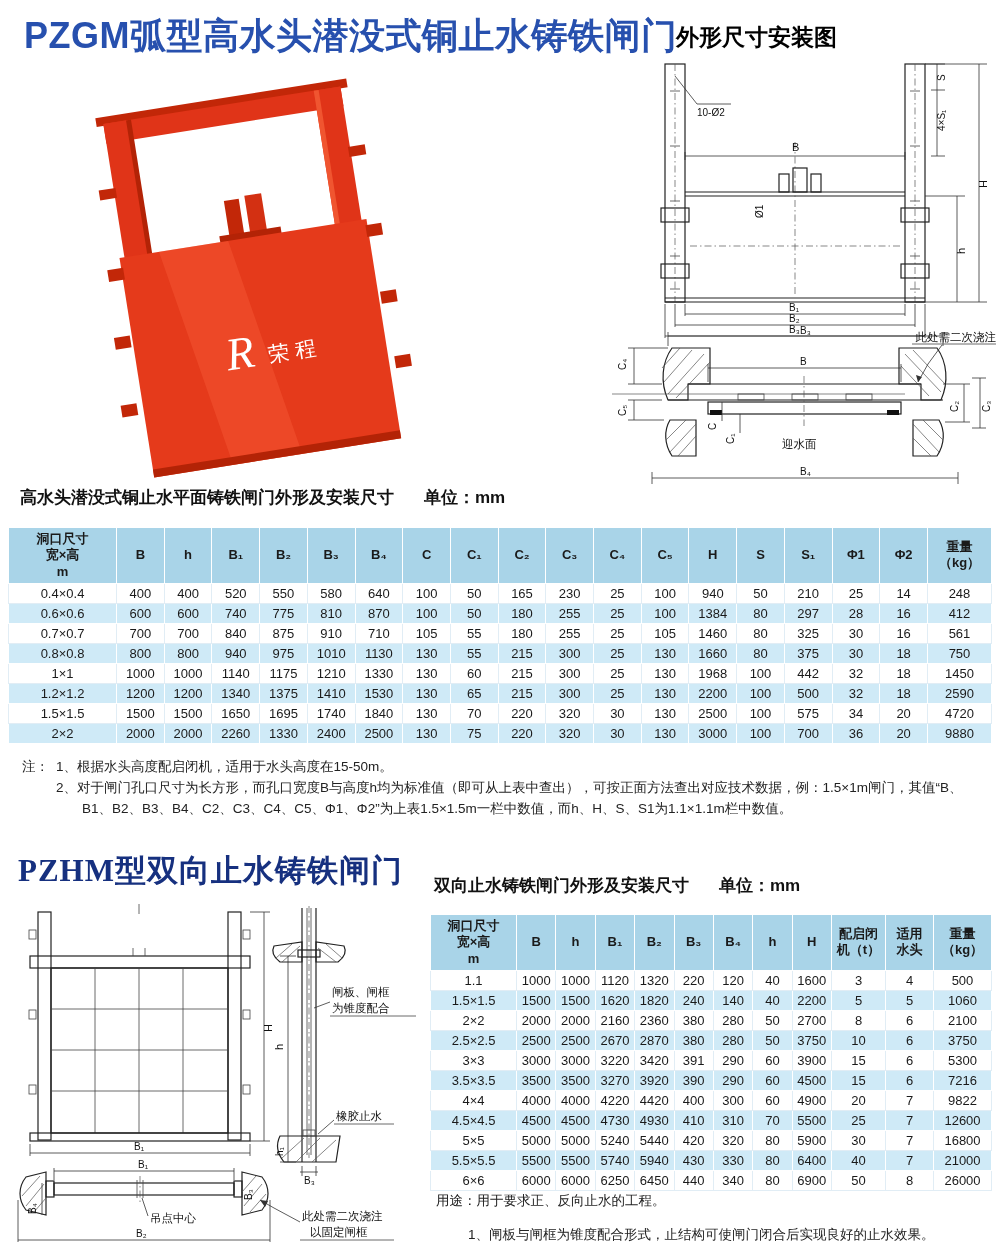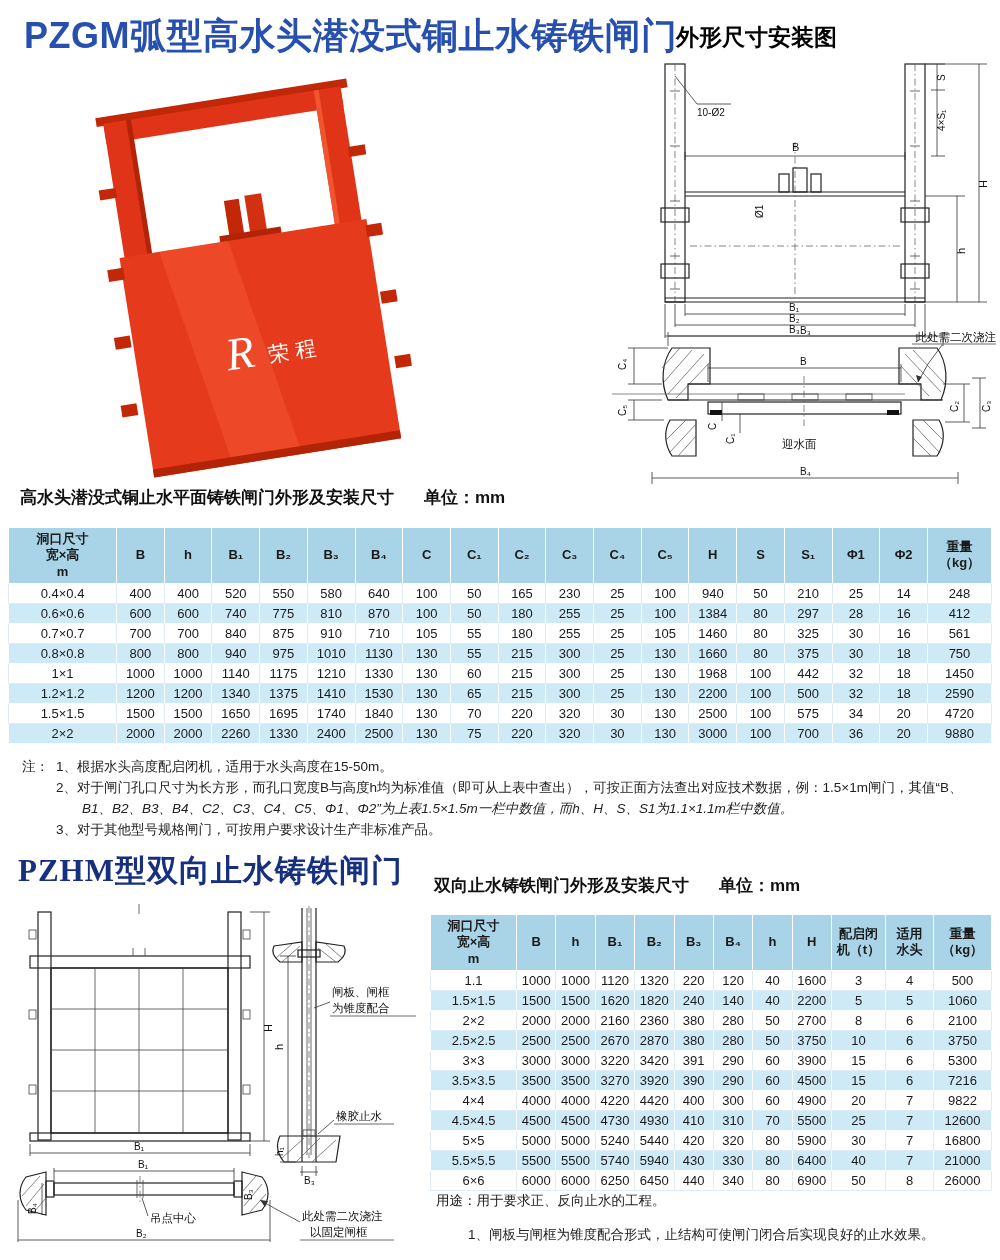--- a/index.html
+++ b/index.html
@@ -27,21 +27,21 @@
   table.dims tbody tr:nth-child(even) td{background:#cfeaf7;border-color:#ffffff;}
   .t1{left:8px;top:515px;width:984px;}
   .t2{left:430px;top:902px;width:562px;}
 
   .notes{font-size:13.5px;color:#222;line-height:21px;}
   .notes1{left:22px;top:756px;width:962px;}
   .notes1 .row{display:flex;}
   .notes1 .lbl{flex:0 0 34px;}
   .notes1 .ln{padding-left:34px;}
   .notes1 .ln.first{padding-left:0;text-align:center;}
-  .notes1 .ln.cont{padding-left:60px;font-style:italic;}
+  .notes1 .ln.cont{padding-left:60px;}
   .notes2{left:436px;top:1190px;width:560px;line-height:22px;}
   .notes2 .ln.ind{padding-left:32px;margin-top:12px;}
 
   svg{display:block;}
   svg text{font-family:"Liberation Sans","DejaVu Sans",sans-serif;fill:#111;}
   .dim{stroke:#333;stroke-width:0.8;fill:none;}
   .thin{stroke:#444;stroke-width:0.8;fill:none;}
   .med{stroke:#222;stroke-width:1.2;fill:none;}
   .hatch{stroke:#555;stroke-width:0.7;}
   .dash{stroke:#555;stroke-width:0.7;stroke-dasharray:7 3 1.5 3;fill:none;}
@@ -463,21 +463,20 @@
       </tbody>
   </table>
 
   <div class="abs notes notes1">
     <div class="row">
       <span class="lbl">注：</span>
       <span class="ln first">1、根据水头高度配启闭机，适用于水头高度在15-50m。</span>
     </div>
     <div class="ln">2、对于闸门孔口尺寸为长方形，而孔口宽度B与高度h均为标准值（即可从上表中查出），可按正面方法查出对应技术数据，例：1.5×1m闸门，其值“B、</div>
     <div class="ln cont">B1、B2、B3、B4、C2、C3、C4、C5、Φ1、Φ2”为上表1.5×1.5m一栏中数值，而h、H、S、S1为1.1×1.1m栏中数值。</div>
-    <div class="ln">3、对于其他型号规格闸门，可按用户要求设计生产非标准产品。</div>
   </div>
 
   <div class="abs title-pzhm">PZHM型双向止水铸铁闸门</div>
   <div class="abs tbl-title t2-title">
     <span>双向止水铸铁闸门外形及安装尺寸</span><span class="unit">单位：mm</span>
   </div>
 
   <svg class="abs" style="left:2px;top:900px;" width="424" height="358" viewBox="0 0 424 358">
     <rect x="36" y="12" width="13" height="228" class="med"></rect>
     <rect x="226" y="12" width="13" height="228" class="med"></rect>

